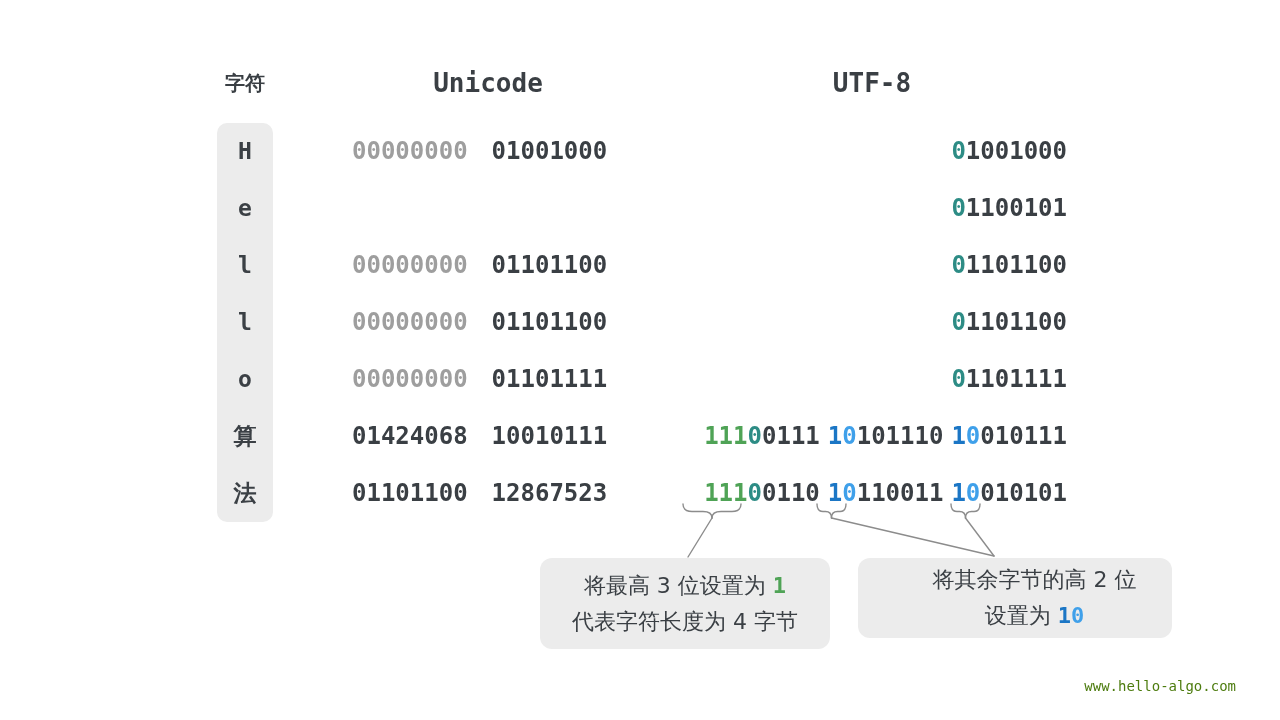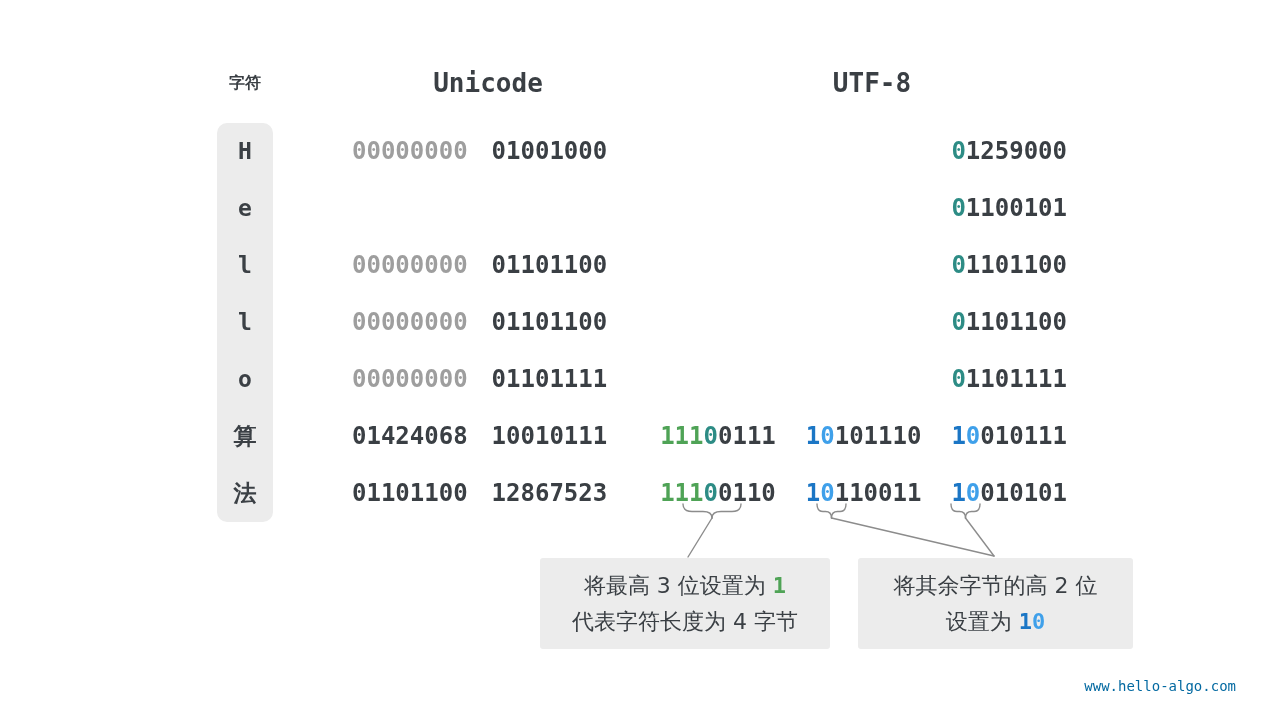--- a/index.html
+++ b/index.html
@@ -4,52 +4,52 @@
 <style>
   html,body{margin:0;padding:0;background:#fff;}
   .canvas{
     position:relative;width:1280px;height:720px;background:#ffffff;overflow:hidden;
     font-family:"DejaVu Sans","Liberation Sans",sans-serif;color:#3a3f44;
   }
   .hdr{
     position:absolute;top:68px;height:30px;line-height:30px;
     transform:translateX(-50%);font-weight:bold;white-space:nowrap;
   }
-  .hdr-cjk{font-size:16px;font-family:"DejaVu Sans",sans-serif;}
+  .hdr-cjk{font-size:20px;font-family:"DejaVu Sans",sans-serif;}
   .hdr-mono{font-size:26px;font-family:"DejaVu Sans Mono","Liberation Mono",monospace;}
   .char-col{
     position:absolute;left:217px;top:123px;width:56px;height:399px;
     background:#ececec;border-radius:10px;
   }
   .char-cell{
     display:block;height:57px;line-height:57px;text-align:center;
     font-family:"DejaVu Sans Mono","Liberation Mono",monospace;
     font-weight:bold;font-size:23px;color:#3b4045;
   }
   .rows{position:absolute;left:0;top:123px;width:1100px;height:399px;}
   .row{position:absolute;left:0;width:1280px;height:57px;line-height:57px;
     font-family:"DejaVu Sans Mono","Liberation Mono",monospace;
     font-weight:bold;font-size:24px;color:#3a3f44;white-space:nowrap;}
   .cell{position:absolute;top:0;height:57px;}
   .uni-cell{left:352px;text-align:left;}
   .utf-cell{right:213px;text-align:right;}
   .uni-cell .byte + .byte{margin-left:24px;}
-  .utf-cell .byte + .byte{margin-left:30px;}
+  .utf-cell .byte + .byte{margin-left:8px;}
   .muted{color:#9e9e9e;}
   .overlay{position:absolute;left:0;top:0;pointer-events:none;}
   .callout{
-    position:absolute;background:#ececec;border-radius:3px;
+    position:absolute;background:#ececec;border-radius:12px;
     display:flex;flex-direction:column;justify-content:center;align-items:center;
     font-size:22px;line-height:36px;color:#3a3f44;text-align:center;white-space:nowrap;
   }
   .callout .num{font-family:"DejaVu Sans Mono","Liberation Mono",monospace;font-weight:bold;}
   .callout-left{left:540px;top:558px;width:290px;height:91px;}
-  .callout-right{left:858px;top:558px;width:275px;height:91px;}
+  .callout-right{left:858px;top:558px;width:275px;height:80px;padding-left:39px;}
   .watermark{
-    position:absolute;right:44px;top:678px;font-size:14px;color:#0369a1;
+    position:absolute;right:44px;top:678px;font-size:14px;color:#4d7c0f;
     font-family:"DejaVu Sans Mono","Liberation Mono",monospace;
   }
 </style>
 </head>
 <body>
 
 <div class="canvas">
 
   <div class="hdr hdr-cjk" style="left:245px">字符</div>
   <div class="hdr hdr-mono" style="left:488px">Unicode</div>
@@ -61,21 +61,21 @@
       <span class="char-cell">l</span>
       <span class="char-cell">l</span>
       <span class="char-cell">o</span>
       <span class="char-cell">算</span>
       <span class="char-cell">法</span>
     </div>
 
   <div class="rows">
       <div class="row" style="top: 0px;">
         <div class="cell uni-cell"><span class="byte muted">00000000</span><span class="byte">01001000</span></div>
-        <div class="cell utf-cell"><span class="byte"><span style="color: rgb(45, 140, 133);">0</span><span>1259000</span></span></div>
+        <div class="cell utf-cell"><span class="byte"><span style="color: rgb(45, 140, 133);">0</span><span>1001000</span></span></div>
       </div>
       <div class="row" style="top: 57px;">
         <div class="cell utf-cell"><span class="byte"><span style="color: rgb(45, 140, 133);">0</span><span>1100101</span></span></div>
       </div>
       <div class="row" style="top: 114px;">
         <div class="cell uni-cell"><span class="byte muted">00000000</span><span class="byte">01101100</span></div>
         <div class="cell utf-cell"><span class="byte"><span style="color: rgb(45, 140, 133);">0</span><span>1101100</span></span></div>
       </div>
       <div class="row" style="top: 171px;">
         <div class="cell uni-cell"><span class="byte muted">00000000</span><span class="byte">01101100</span></div>

